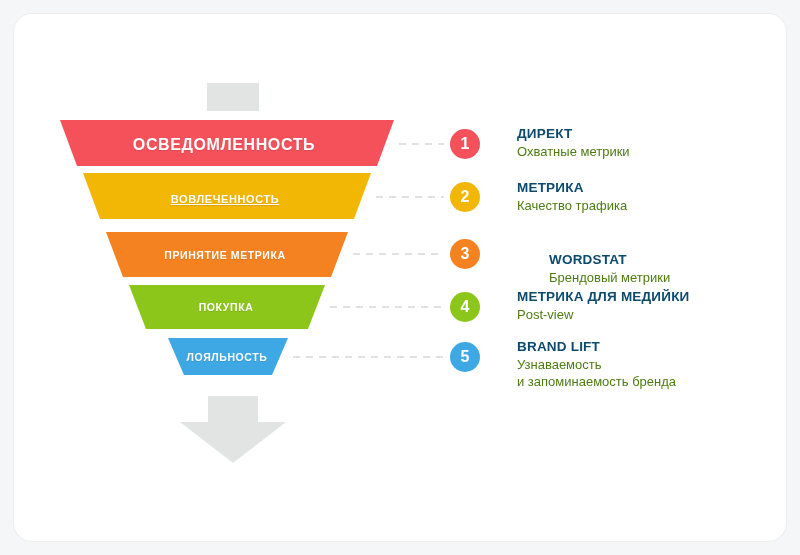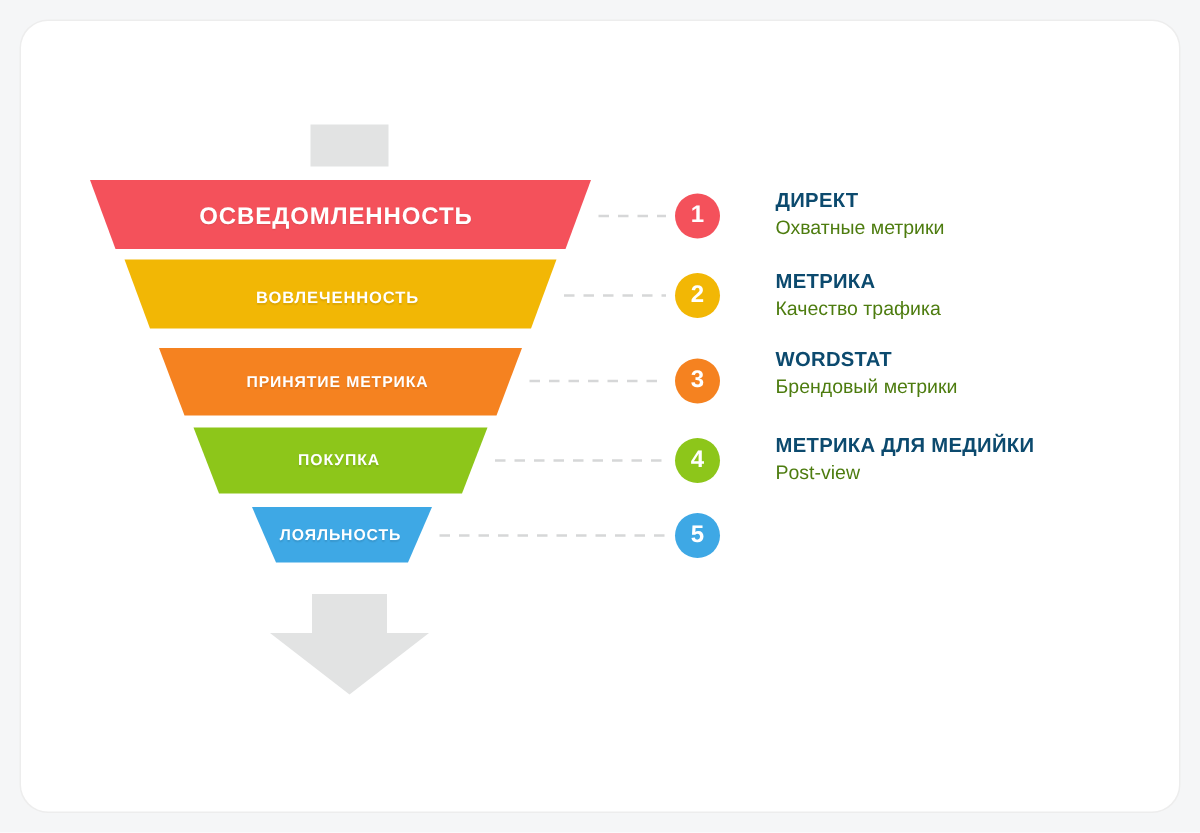--- a/index.html
+++ b/index.html
@@ -112,21 +112,21 @@
     <polygon points="208,396 258,396 258,422 286,422 233,463 180,422 208,422" fill="#E2E3E3"></polygon>
 
     <line x1="399" y1="144" x2="444" y2="144" stroke="#D6D7D8" stroke-width="1.6" stroke-dasharray="7 6"></line>
     <line x1="376" y1="197" x2="444" y2="197" stroke="#D6D7D8" stroke-width="1.6" stroke-dasharray="7 6"></line>
     <line x1="353" y1="254" x2="444" y2="254" stroke="#D6D7D8" stroke-width="1.6" stroke-dasharray="7 6"></line>
     <line x1="330" y1="307" x2="444" y2="307" stroke="#D6D7D8" stroke-width="1.6" stroke-dasharray="7 6"></line>
     <line x1="293" y1="357" x2="444" y2="357" stroke="#D6D7D8" stroke-width="1.6" stroke-dasharray="7 6"></line>
   </svg>
 
   <div class="seg-label" style="left:224px; top:145px; font-size:16px;">ОСВЕДОМЛЕННОСТЬ</div>
-  <div class="seg-label" style="left:225px; top:199px; font-size:11px;">ВОВЛЕЧЕННОСТЬ</div>
+  <div class="seg-label" style="left:225px; top:199px; font-size:11px;text-decoration:underline;">ВОВЛЕЧЕННОСТЬ</div>
   <div class="seg-label" style="left:225px; top:255px; font-size:10.5px;">ПРИНЯТИЕ МЕТРИКА</div>
   <div class="seg-label" style="left:226px; top:307px; font-size:10.5px;">ПОКУПКА</div>
   <div class="seg-label" style="left:227px; top:357px; font-size:10.5px;">ЛОЯЛЬНОСТЬ</div>
 
   <div class="badge" style="left:465px; top:144px; background:#F4515B;">1</div>
   <div class="badge" style="left:465px; top:197px; background:#F2B705;">2</div>
   <div class="badge" style="left:465px; top:254px; background:#F58220;">3</div>
   <div class="badge" style="left:465px; top:307px; background:#8DC61A;">4</div>
   <div class="badge" style="left:465px; top:357px; background:#3EA8E5;">5</div>
 
@@ -137,28 +137,35 @@
     </p>
   </div>
 
   <div class="legend-row" style="top:180px;">
     <p class="legend-title">МЕТРИКА</p>
     <p class="legend-sub">
       <span>Качество трафика</span>
     </p>
   </div>
 
-  <div class="legend-row" style="top:232px;">
+  <div class="legend-row" style="top:252px;margin-left:32px;">
     <p class="legend-title">WORDSTAT</p>
     <p class="legend-sub">
       <span>Брендовый метрики</span>
     </p>
   </div>
 
   <div class="legend-row" style="top:289px;">
     <p class="legend-title">МЕТРИКА ДЛЯ МЕДИЙКИ</p>
     <p class="legend-sub">
       <span>Post-view</span>
     </p>
   </div>
 
+  <div class="legend-row" style="top:339px;">
+    <p class="legend-title">BRAND LIFT</p>
+    <p class="legend-sub">
+      <span>Узнаваемость</span>
+      <span>и запоминаемость бренда</span>
+    </p>
+  </div>
 
 </div>
 
 </body></html>

